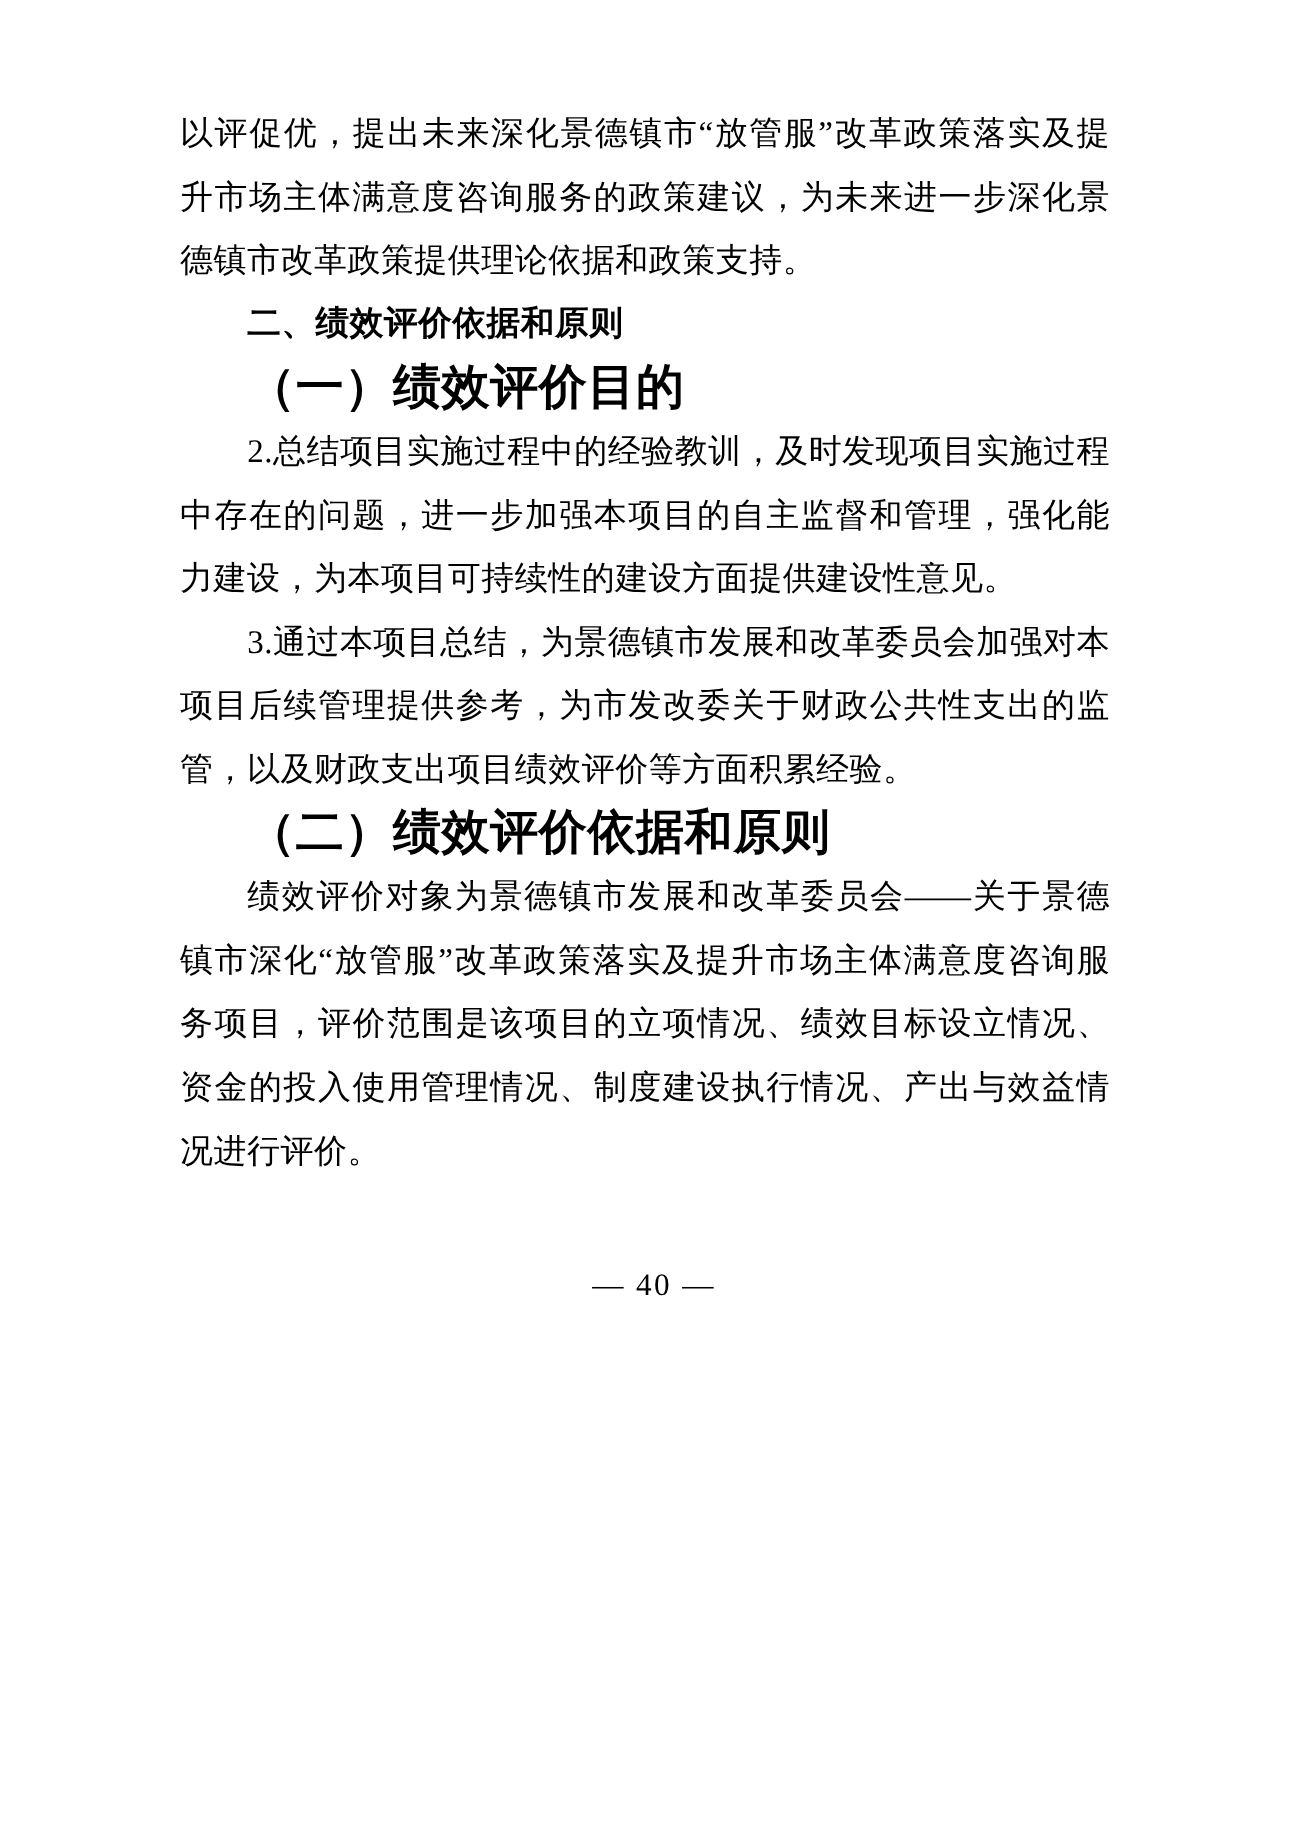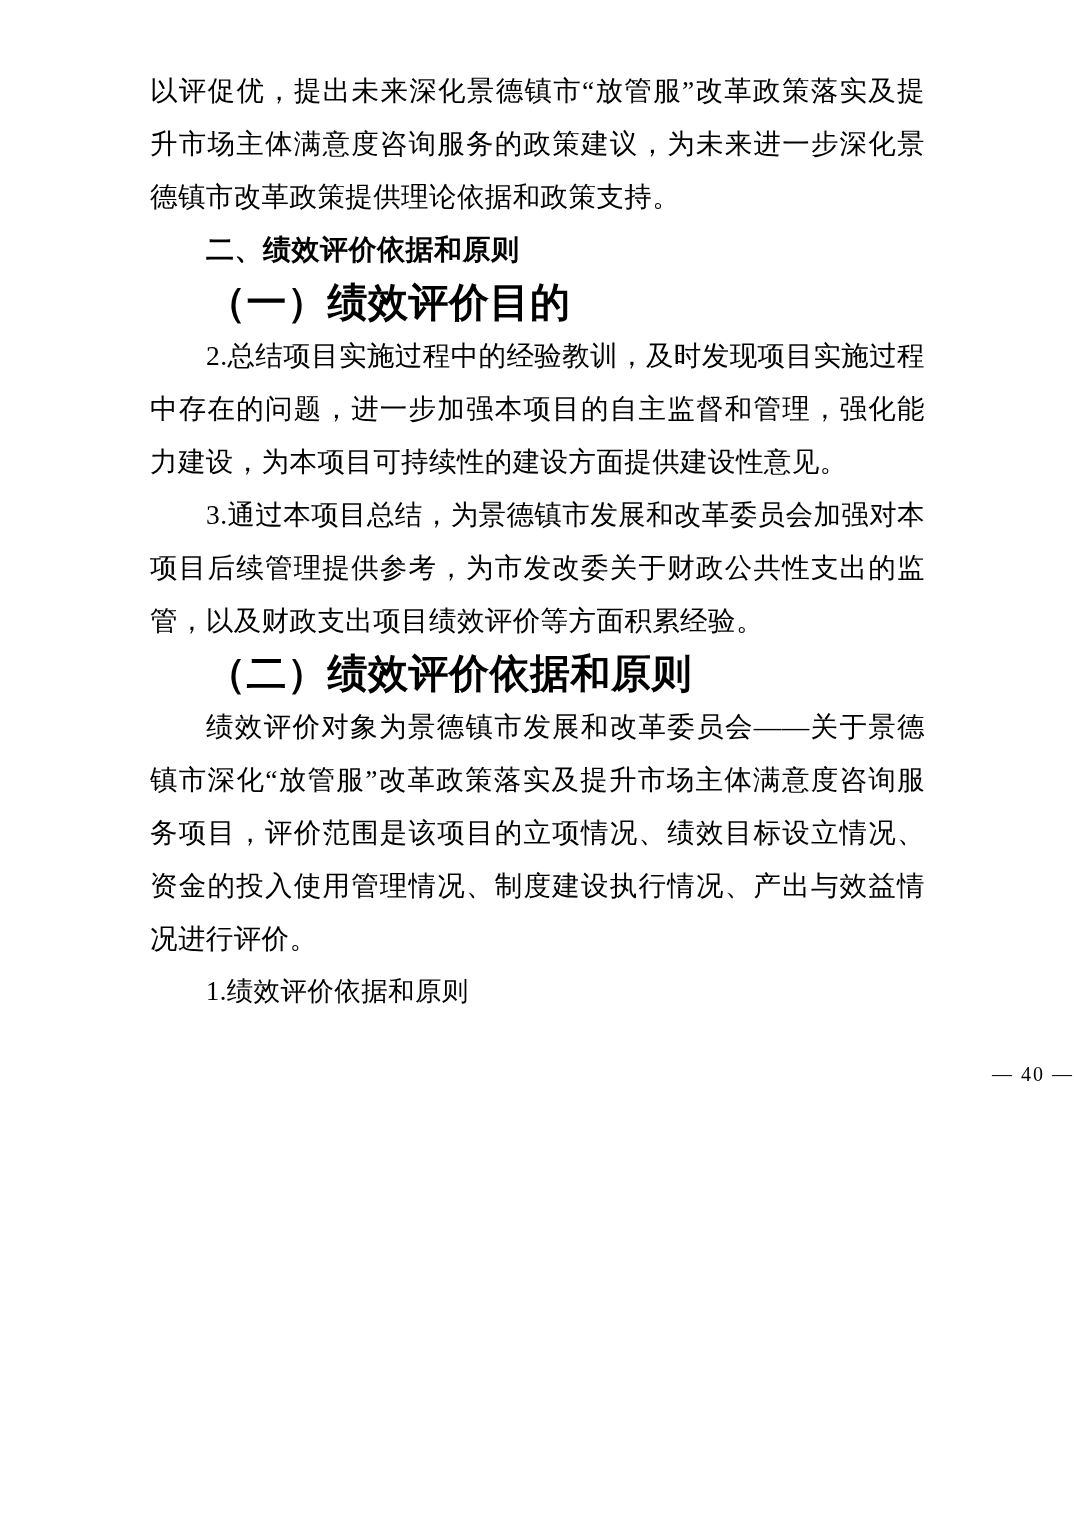--- a/index.html
+++ b/index.html
@@ -12,21 +12,21 @@
     height: 1520px;
     font-family: "Liberation Serif", "DejaVu Serif", serif;
     color: #000000;
     position: relative;
     overflow: hidden;
   }
   .page {
     box-sizing: border-box;
     width: 1074px;
     height: 1152px;
-    padding: 64px 150px 0 150px;
+    padding: 84px 150px 0 150px;
     position: relative;
   }
   .doc-body {
     width: 775px;
   }
   p {
     margin: 0;
     font-size: 27.5px;
     line-height: 53px;
     letter-spacing: 0.4px;
@@ -57,22 +57,22 @@
   .sub-plain {
     text-indent: 56px;
     font-size: 26.5px;
     line-height: 53px;
   }
   .footer {
     position: absolute;
     left: 16px;
     right: 0;
     bottom: 66px;
-    text-align: right;
-    font-size: 20px;
+    text-align: center;
+    font-size: 26px;
     font-family: "Liberation Serif", "DejaVu Serif", serif;
     letter-spacing: 2px;
   }
 </style>
 </head>
 <body>
 
 <div class="page">
   <div class="doc-body">
 
@@ -85,18 +85,17 @@
 
     <p class="para">2.总结项目实施过程中的经验教训，及时发现项目实施过程中存在的问题，进一步加强本项目的自主监督和管理，强化能力建设，为本项目可持续性的建设方面提供建设性意见。</p>
 
     <p class="para">3.通过本项目总结，为景德镇市发展和改革委员会加强对本项目后续管理提供参考，为市发改委关于财政公共性支出的监管，以及财政支出项目绩效评价等方面积累经验。</p>
 
     <p class="subheading">（二）绩效评价依据和原则</p>
 
     <p class="para">绩效评价对象为景德镇市发展和改革委员会——关于景德镇市深化“放管服”改革政策落实及提升市场主体满意度咨询服务项目，评价范围是该项目的立项情况、绩效目标设立情况、资金的投入使用管理情况、制度建设执行情况、产出与效益情况进行评价。</p>
 
 
-    <p class="sub-plain">1.绩效评价依据和原则</p>
 
   </div>
 
   <div class="footer">— 40 —</div>
 </div>
 
 </body></html>

